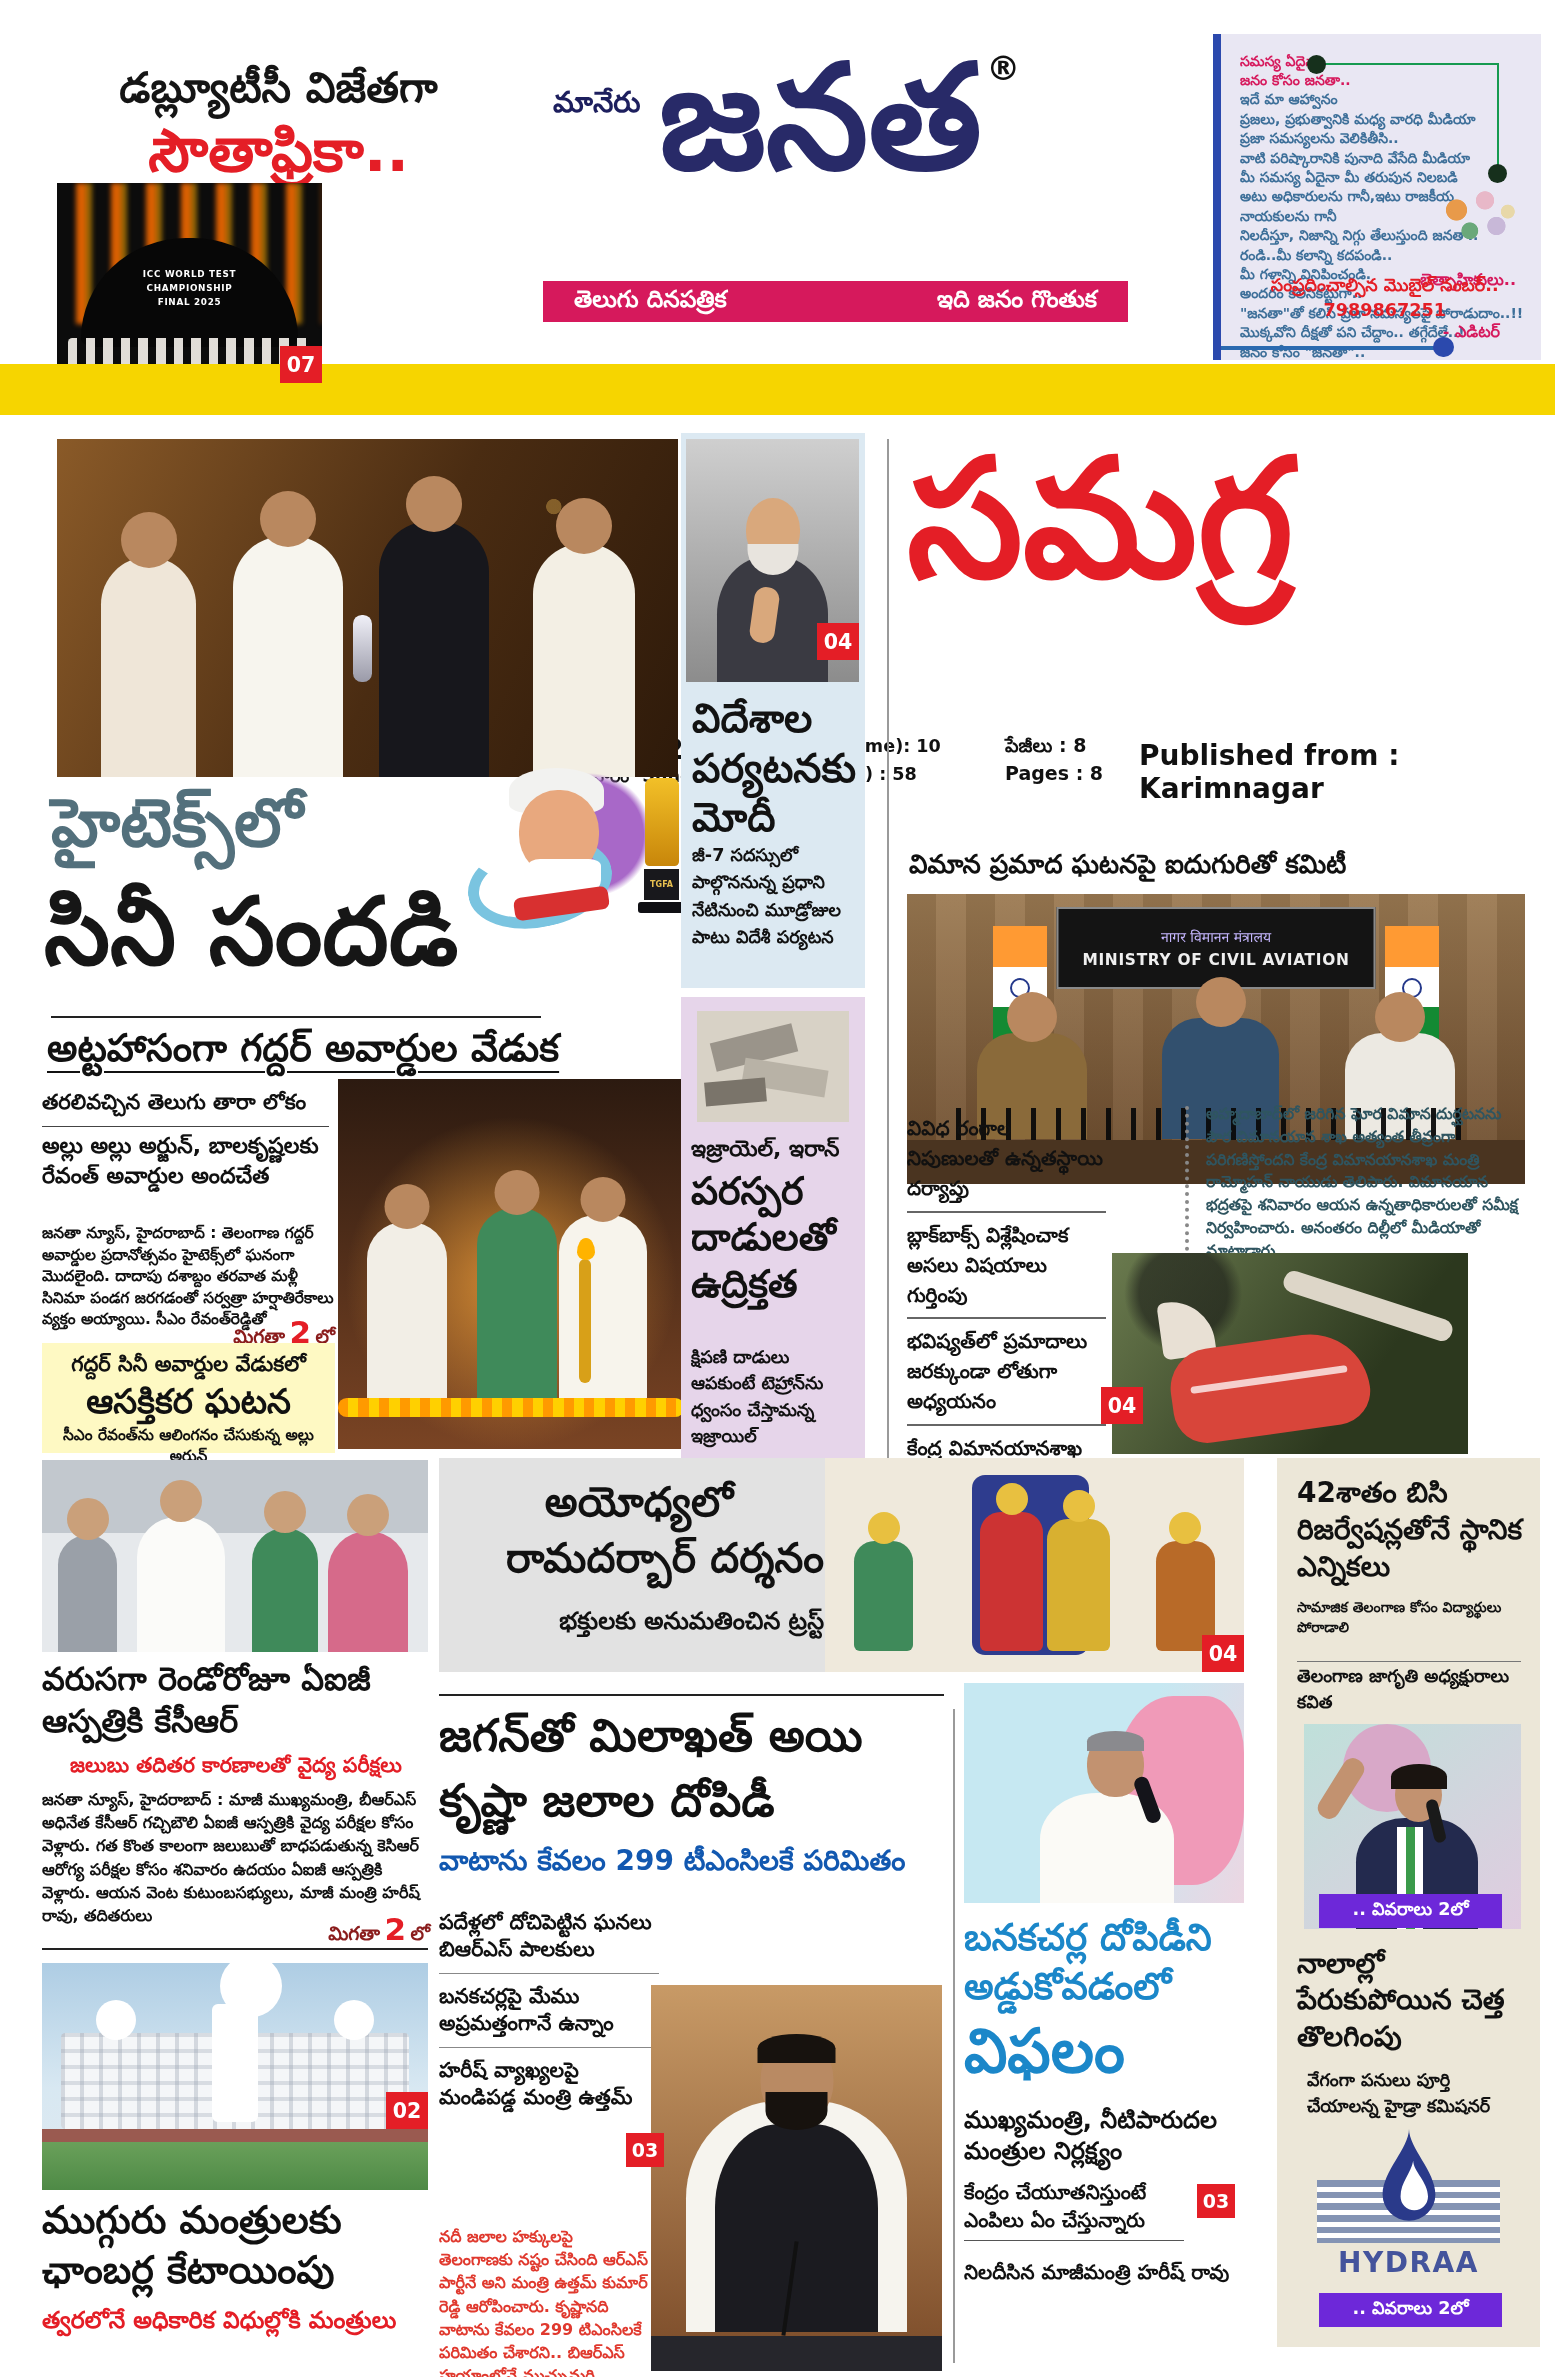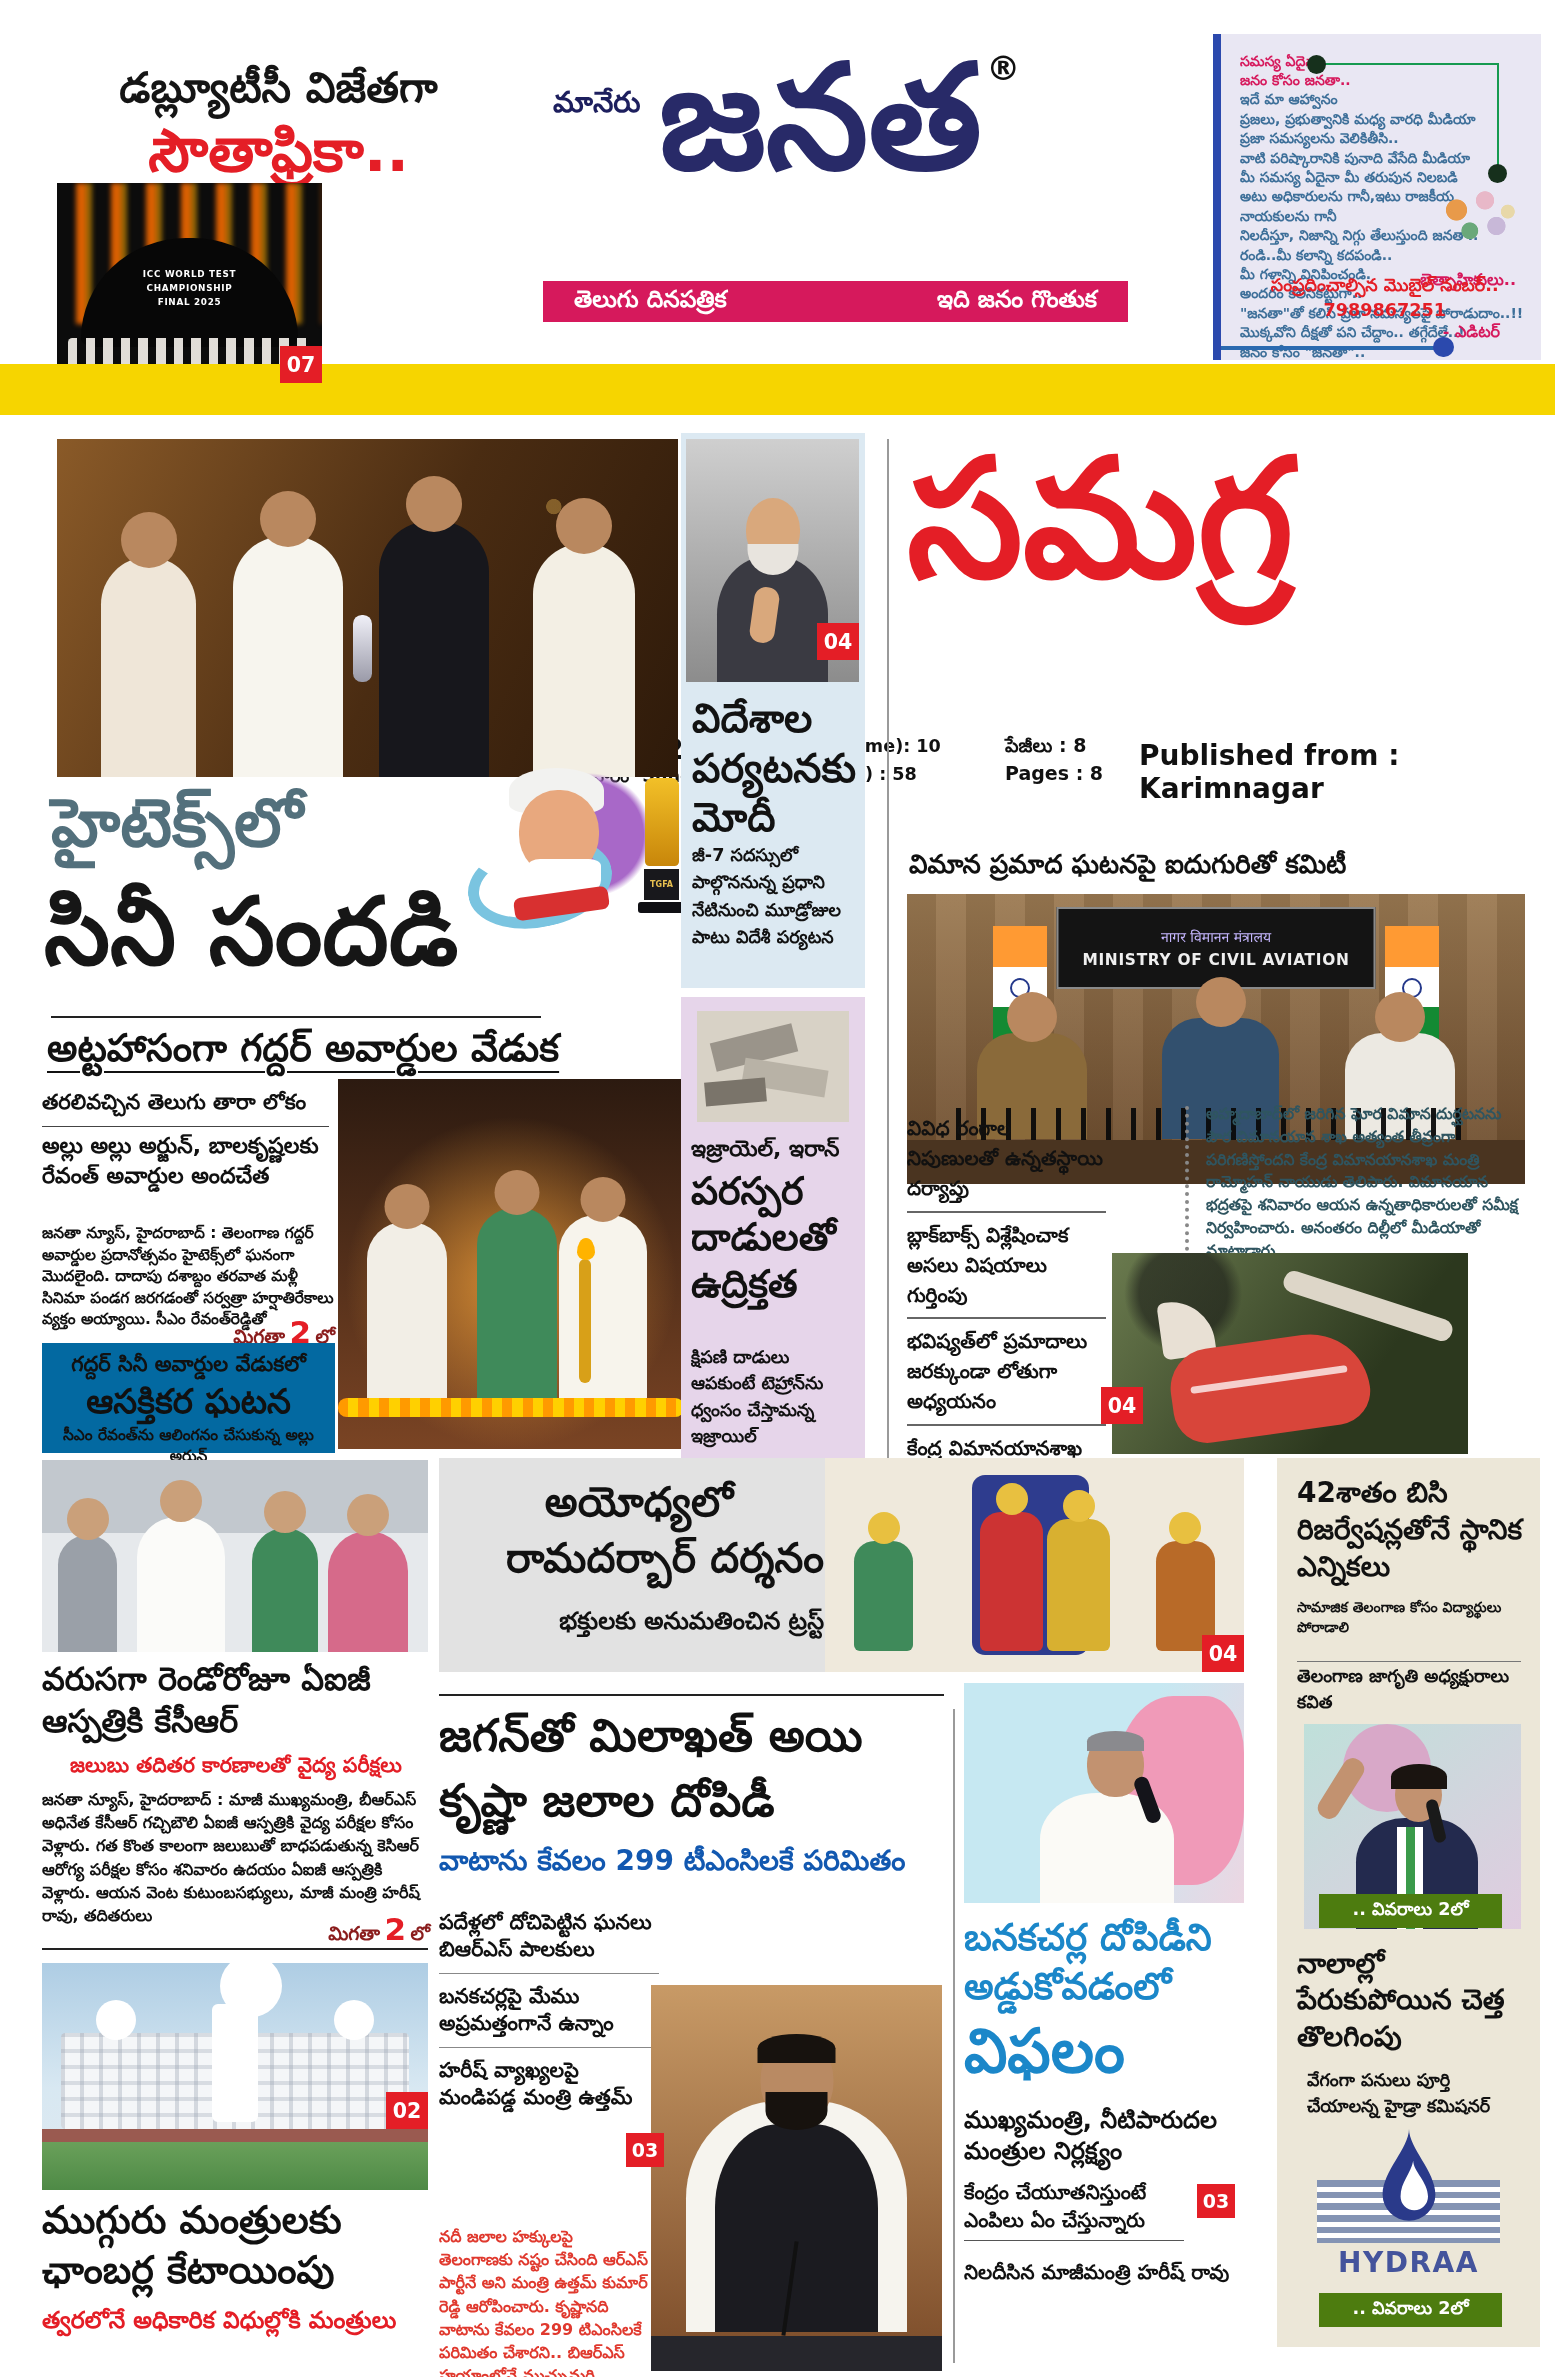--- a/index.html
+++ b/index.html
@@ -2,21 +2,21 @@
 <html style="font-size:11.7px"><head>
 <meta charset="utf-8">
 <style>
   html,body{margin:0;padding:0;background:#fff;}
   .page{position:relative;width:1556px;height:2377px;background:#ffffff;
         font-family:"DejaVu Sans","Liberation Sans",sans-serif;color:#111;overflow:hidden;}
   .abs{position:absolute;}
   .photo{position:absolute;overflow:hidden;}
   .pbadge{position:absolute;background:#e41e26;color:#fff;font-weight:800;font-size:20.5px;
           width:42px;height:37px;display:flex;align-items:center;justify-content:center;z-index:5;}
-  .pill{position:absolute;background:#4d7c0f;color:#fff;font-weight:800;font-size:17.6px;
+  .pill{position:absolute;background:#6d28d9;color:#fff;font-weight:800;font-size:17.6px;
         display:flex;align-items:center;justify-content:center;z-index:5;}
   .hr{position:absolute;background:#222;}
   .vr{position:absolute;background:#9a9a9a;}
 
   
   #wtc-h1{left:48px;top:63px;width:461px;text-align:center;font-size:42px;font-weight:900;color:#151515;}
   #wtc-h2{left:48px;top:116px;width:461px;text-align:center;font-size:59px;font-weight:900;color:#e41e26;}
   #wtc-photo{left:57px;top:183px;width:265px;height:228px;background:#0c0c0c;}
   .ck-flames{position:absolute;top:0;left:0;right:0;height:62%;
       background:repeating-linear-gradient(90deg,transparent 0 19px,rgba(255,110,0,.85) 19px 29px,rgba(255,175,0,.55) 29px 35px);
@@ -91,21 +91,21 @@
   #cine-title{left:44px;top:877px;width:644px;font-size:94px;font-weight:900;color:#161616;}
   #cine-hr{left:51px;top:1016px;width:490px;height:2.2px;}
   #cine-deck{left:47px;top:1026px;width:644px;font-size:38px;font-weight:900;
              text-decoration:underline;text-decoration-thickness:2.2px;text-underline-offset:10.2px;}
   #cine-sub{left:42px;top:1090px;width:287px;font-size:21px;font-weight:800;padding-bottom:7.3px;border-bottom:1.5px solid #444;}
   #cine-lede{left:42px;top:1131px;width:291px;font-size:22px;font-weight:800;line-height:1.38;}
   #cine-body{left:42px;top:1223px;width:294px;font-size:15.4px;line-height:1.4;font-weight:600;}
   #cine-more{left:146px;top:1314px;width:189px;text-align:right;}
   .more-l,.more-s{color:#8a1c1c;font-weight:800;font-size:19px;}
   .more-n{color:#e41e26;font-weight:900;font-size:31px;margin:0 4.4px;}
-  #ybox{left:42px;top:1343px;width:293px;height:110px;background:#0369a1;text-align:center;
+  #ybox{left:42px;top:1343px;width:293px;height:110px;background:#fef9c3;text-align:center;
         padding-top:8.8px;box-sizing:border-box;}
   .yb1{font-size:21px;font-weight:900;}
   .yb2{font-size:34px;font-weight:900;line-height:1.2;}
   .yb3{font-size:15.4px;font-weight:800;margin-top:4.4px;}
 
   #lamp-photo{left:338px;top:1079px;width:346px;height:370px;
       background:linear-gradient(#2c1a10,#7a4424);}
   #lamp-photo::before{content:'';position:absolute;inset:0;
       background:radial-gradient(circle at 50% 55%, rgba(255,170,60,.75), transparent 62%);}
   .lp-f{position:absolute;bottom:51px;border-radius:37px 37px 0 0;}

